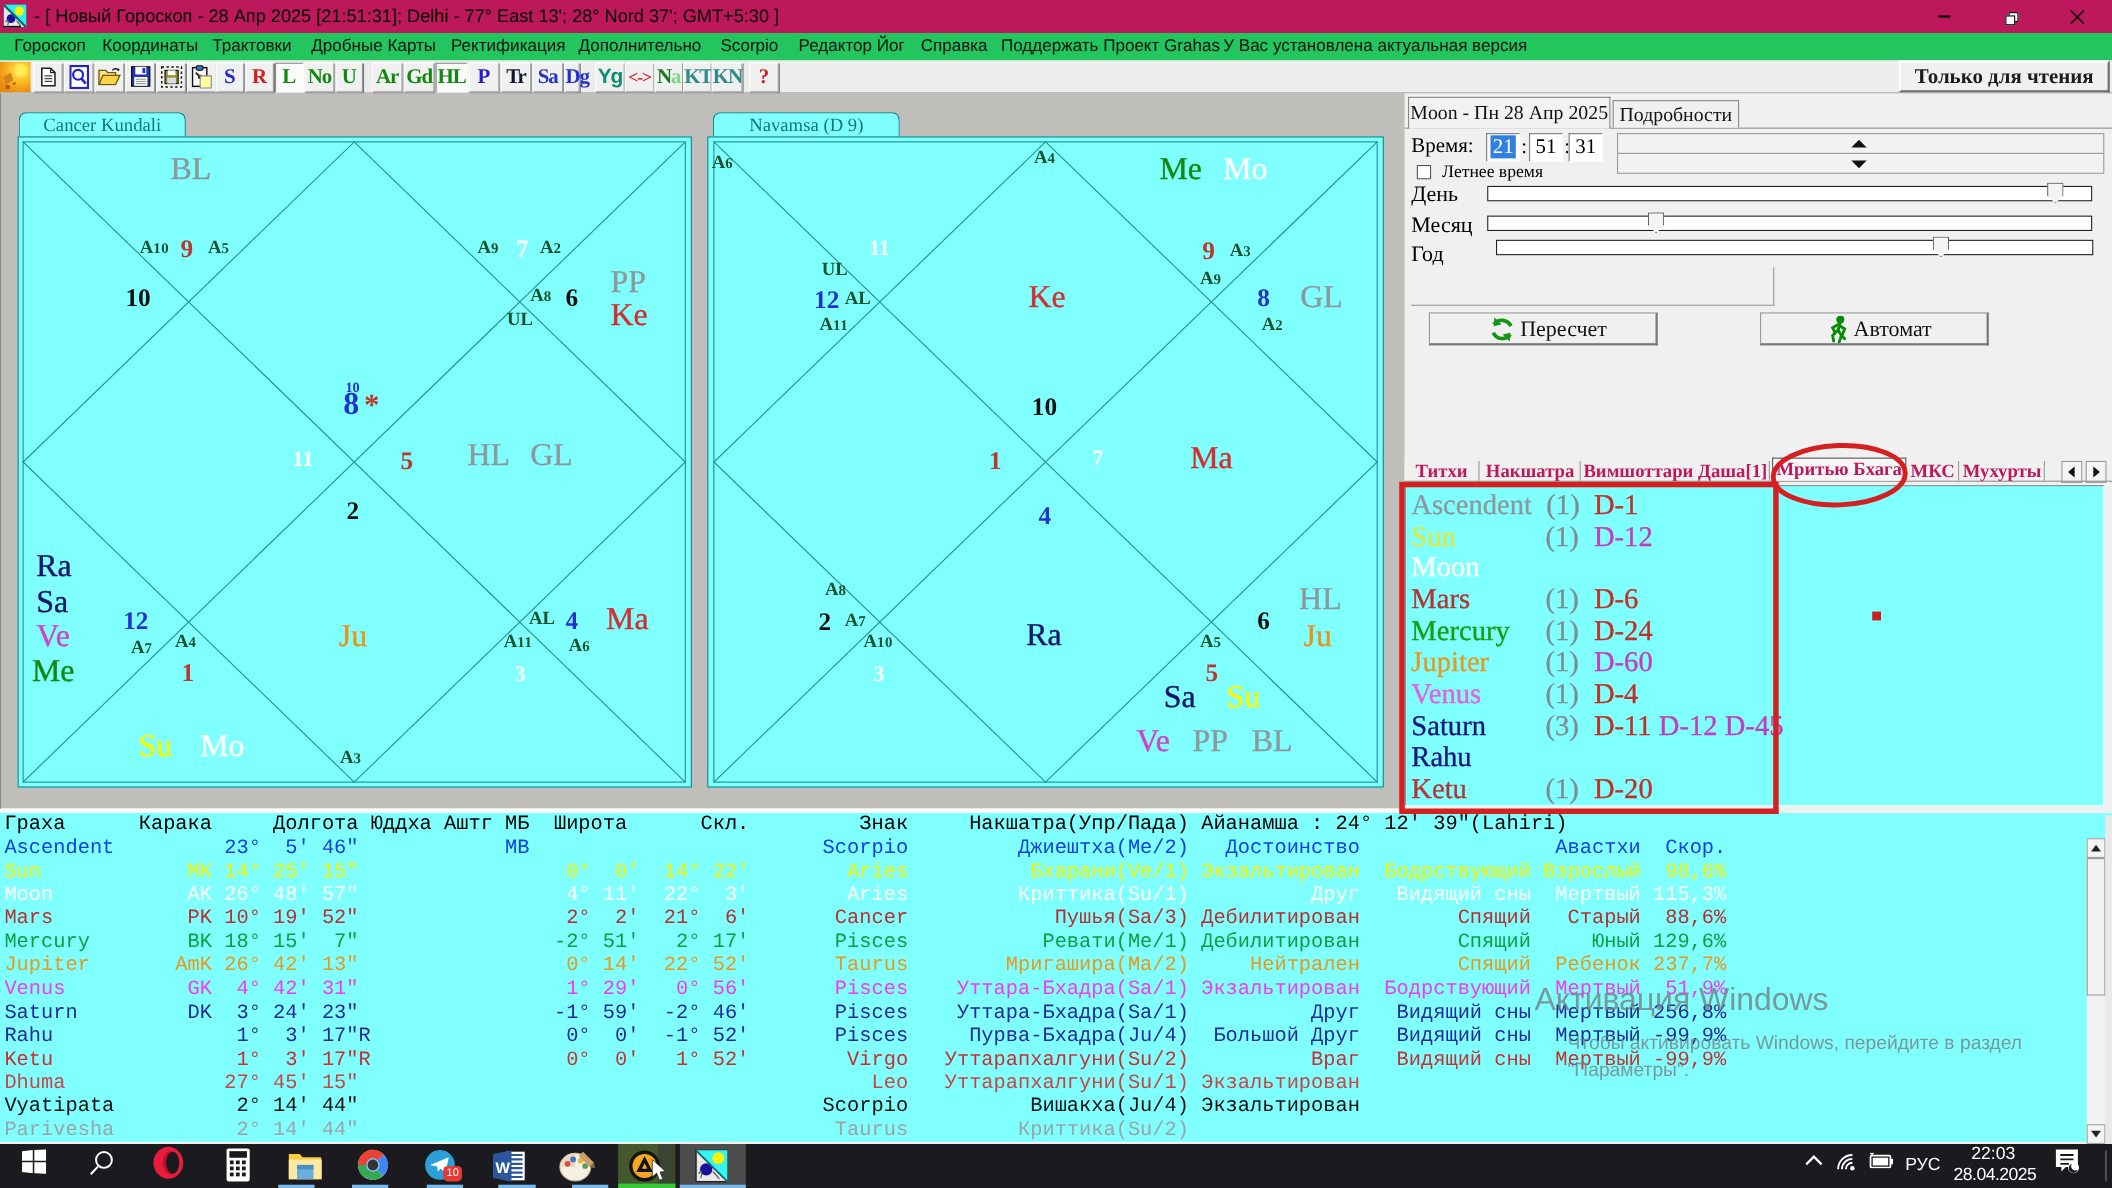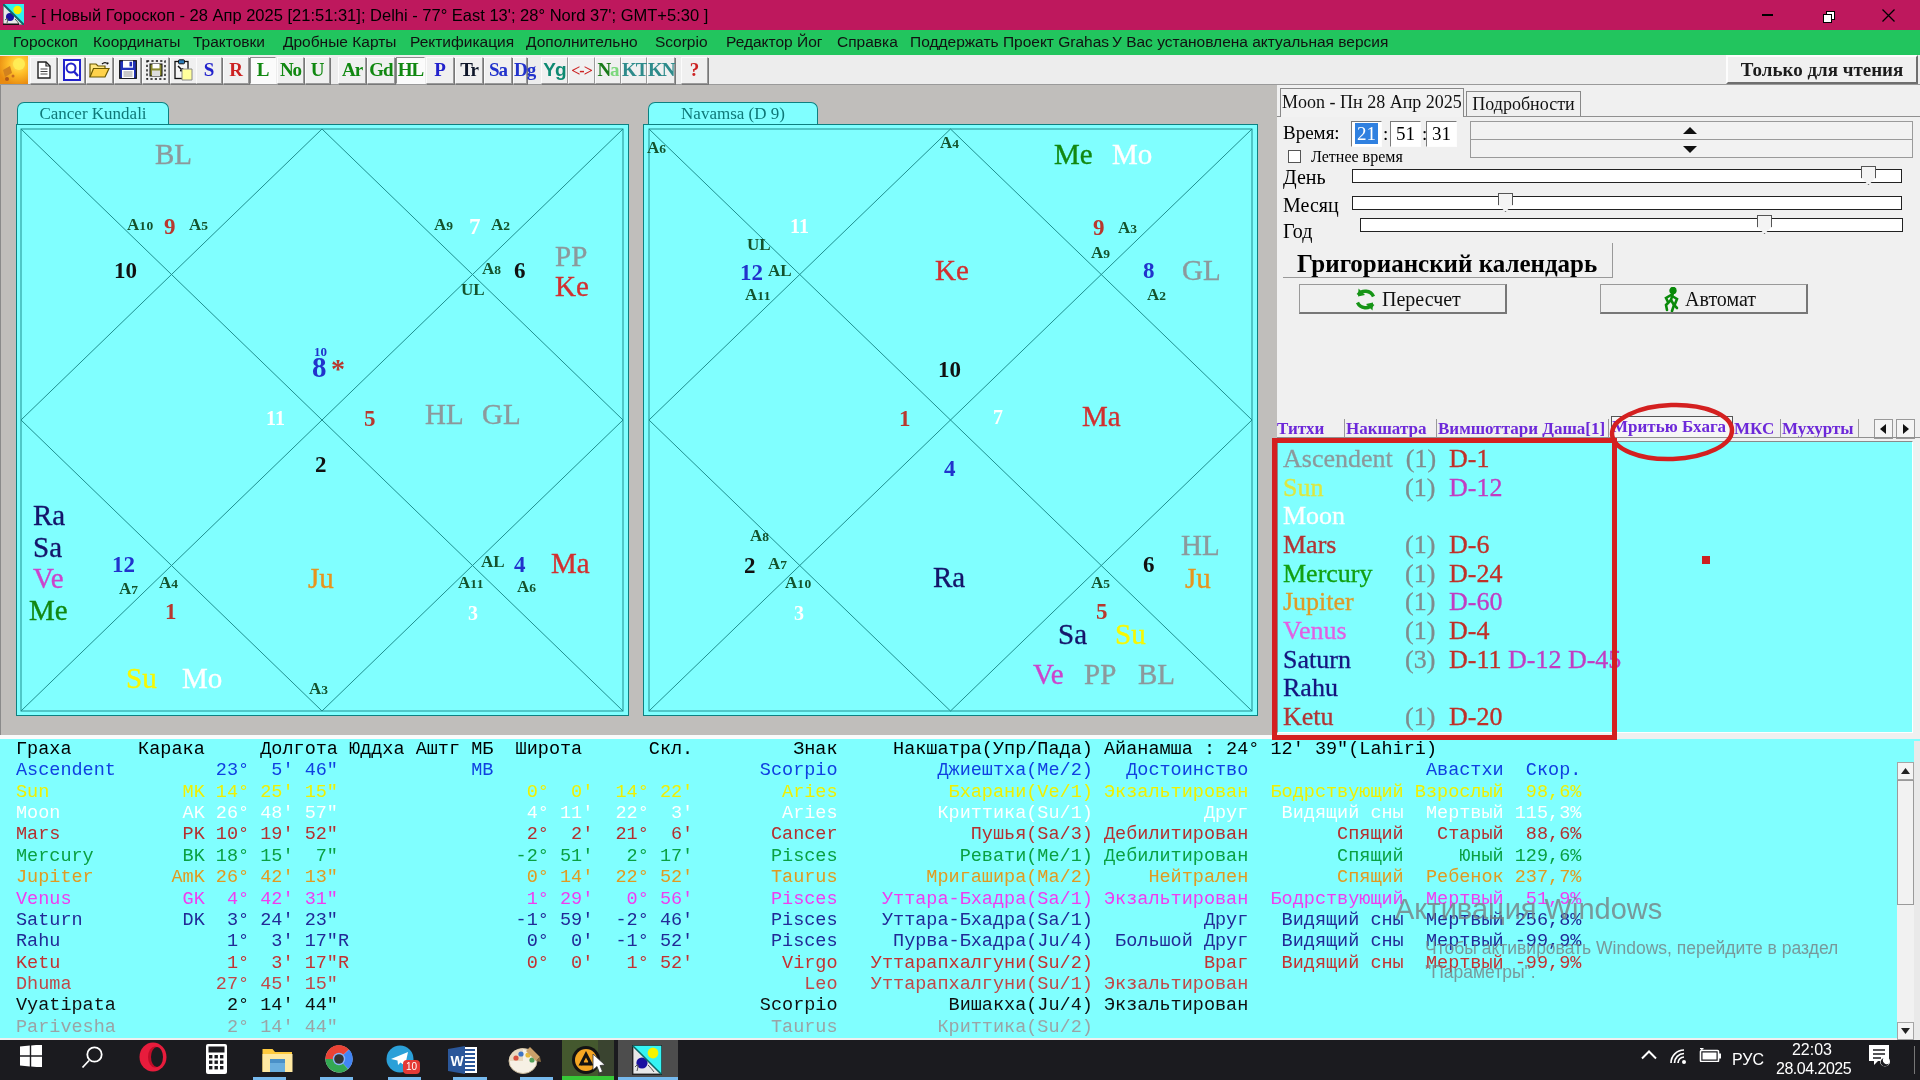--- a/index.html
+++ b/index.html
@@ -21,24 +21,24 @@
 .cl{position:absolute;line-height:1;font-family:"Liberation Serif",serif;white-space:nowrap}
 .p27{font-size:29px;-webkit-text-stroke:0.35px}.m27{font-size:26px;-webkit-text-stroke:0.3px}.n20{font-size:23px;font-weight:bold}.n17{font-size:20px;font-weight:bold}.a16{font-size:17px;font-weight:bold;color:#14532d}.a16 b{font-size:13.5px;letter-spacing:0.5px}
 .gy{color:#8c999c}.rd{color:#b8382e}.pr{color:#d23030}.bu{color:#2233cc}.nv{color:#15156a}.gn{color:#118811}.og{color:#e8941c}.yl{color:#f8f800}.wh{color:#fff}.mg{color:#cc44cc}.bk{color:#111}
 
 #rpanel{position:absolute;left:1277px;top:85px;width:643px;height:656px;background:#f0f0f0}
 .rtab{position:absolute;background:#f0f0f0;border:1px solid #888;border-bottom:none;font-family:"Liberation Serif",serif;font-size:18px;color:#111;text-align:center;white-space:nowrap;overflow:hidden}
 .edit{position:absolute;background:#fff;border:1px solid;border-color:#7a7a7a #fdfdfd #fdfdfd #7a7a7a;font-family:"Liberation Serif",serif;font-size:19px;color:#000;text-align:center}
 .track{position:absolute;background:#fff;border:1px solid #222;height:14px}
 .thumb{position:absolute;width:15px;height:19px;background:#f4f4f4;border:1px solid #555;clip-path:polygon(0 0,100% 0,100% 60%,50% 100%,0 60%)}
 .fbtn{position:absolute;background:#f0f0f0;border:1px solid #999;border-right:2px solid #777;border-bottom:2px solid #777;font-family:"Liberation Serif",serif;font-size:20px;color:#111}
-.ltab{position:absolute;top:0;height:18px;background:#f0f0f0;font-family:"Liberation Serif",serif;font-weight:bold;font-size:17px;color:#6d28d9;border-right:1px solid #999}
+.ltab{position:absolute;top:0;height:18px;background:#f0f0f0;font-family:"Liberation Serif",serif;font-weight:bold;font-size:17px;color:#be185d;text-align:center;border-right:1px solid #999}
 
 #btable{position:absolute;left:0;top:739px;width:1920px;height:299px;background:#80ffff;font-family:"Liberation Mono",monospace;font-size:18.5px;line-height:21.36px;color:#000;letter-spacing:0px}
-#btable div{padding-left:16px;white-space:pre;height:21.36px}
+#btable div{padding-left:4px;white-space:pre;height:21.36px}
 .cHdr{color:#000}.cAsc{color:#1040e0}.cSun{color:#f0f000}.cMoo{color:#fff}.cMar{color:#b43030}.cMer{color:#0aa042}.cJup{color:#e29a20}.cVen{color:#f03cf0}.cSat{color:#222a96}.cRah{color:#222a96}.cKet{color:#c33232}.cDhu{color:#c04848}.cVya{color:#101010}.cPar{color:#9aa4a6}
 
 #taskbar{position:absolute;left:0;top:1040px;width:1920px;height:40px;background:#1b1b1f}
 .uline{position:absolute;top:37px;height:3px;background:#76b9ed}
 </style></head>
 <body>
 
 <div id="titlebar">
  <svg class="abs" style="left:3px;top:4px" width="21" height="21" viewBox="0 0 21 21">
   <rect x="0" y="0" width="21" height="21" fill="#e8e8e8" stroke="#333" stroke-width="1"></rect>
@@ -264,21 +264,20 @@
  <div class="ser abs" style="left:6px;top:81px;font-size:20px">День</div>
  <div class="track" style="left:75px;top:84px;width:550px"></div>
  <div class="thumb" style="left:584px;top:81px"></div>
  <div class="ser abs" style="left:6px;top:109px;font-size:20px">Месяц</div>
  <div class="track" style="left:75px;top:111px;width:550px"></div>
  <div class="thumb" style="left:221px;top:108px"></div>
  <div class="ser abs" style="left:6px;top:135px;font-size:20px">Год</div>
  <div class="track" style="left:83px;top:133px;width:543px"></div>
  <div class="thumb" style="left:480px;top:130px"></div>
  <div class="abs" style="left:6px;top:158px;width:330px;height:35px;border-right:1.5px solid #999;border-bottom:1.5px solid #999"></div>
- <div class="ser abs" style="left:20px;top:165px;font-size:25px;font-weight:bold">Григорианский календарь</div>
  <div class="fbtn" style="left:22px;top:199px;width:208px;height:30px">
   <svg class="abs" style="left:54px;top:3px" width="23" height="23" viewBox="0 0 23 23">
         <g fill="none" stroke="#169416" stroke-width="3.4">
           <path d="M19.5,8.5 A 9,9 0 0 0 4,7"></path>
           <path d="M3.5,14.5 A 9,9 0 0 0 19,16"></path>
         </g>
         <path d="M4.5,0.5 L4,8.5 L11,7 Z" fill="#169416"></path>
         <path d="M18.5,22.5 L19,14.5 L12,16 Z" fill="#169416"></path>
       </svg>
   <span class="abs" style="left:82px;top:3px">Пересчет</span>

